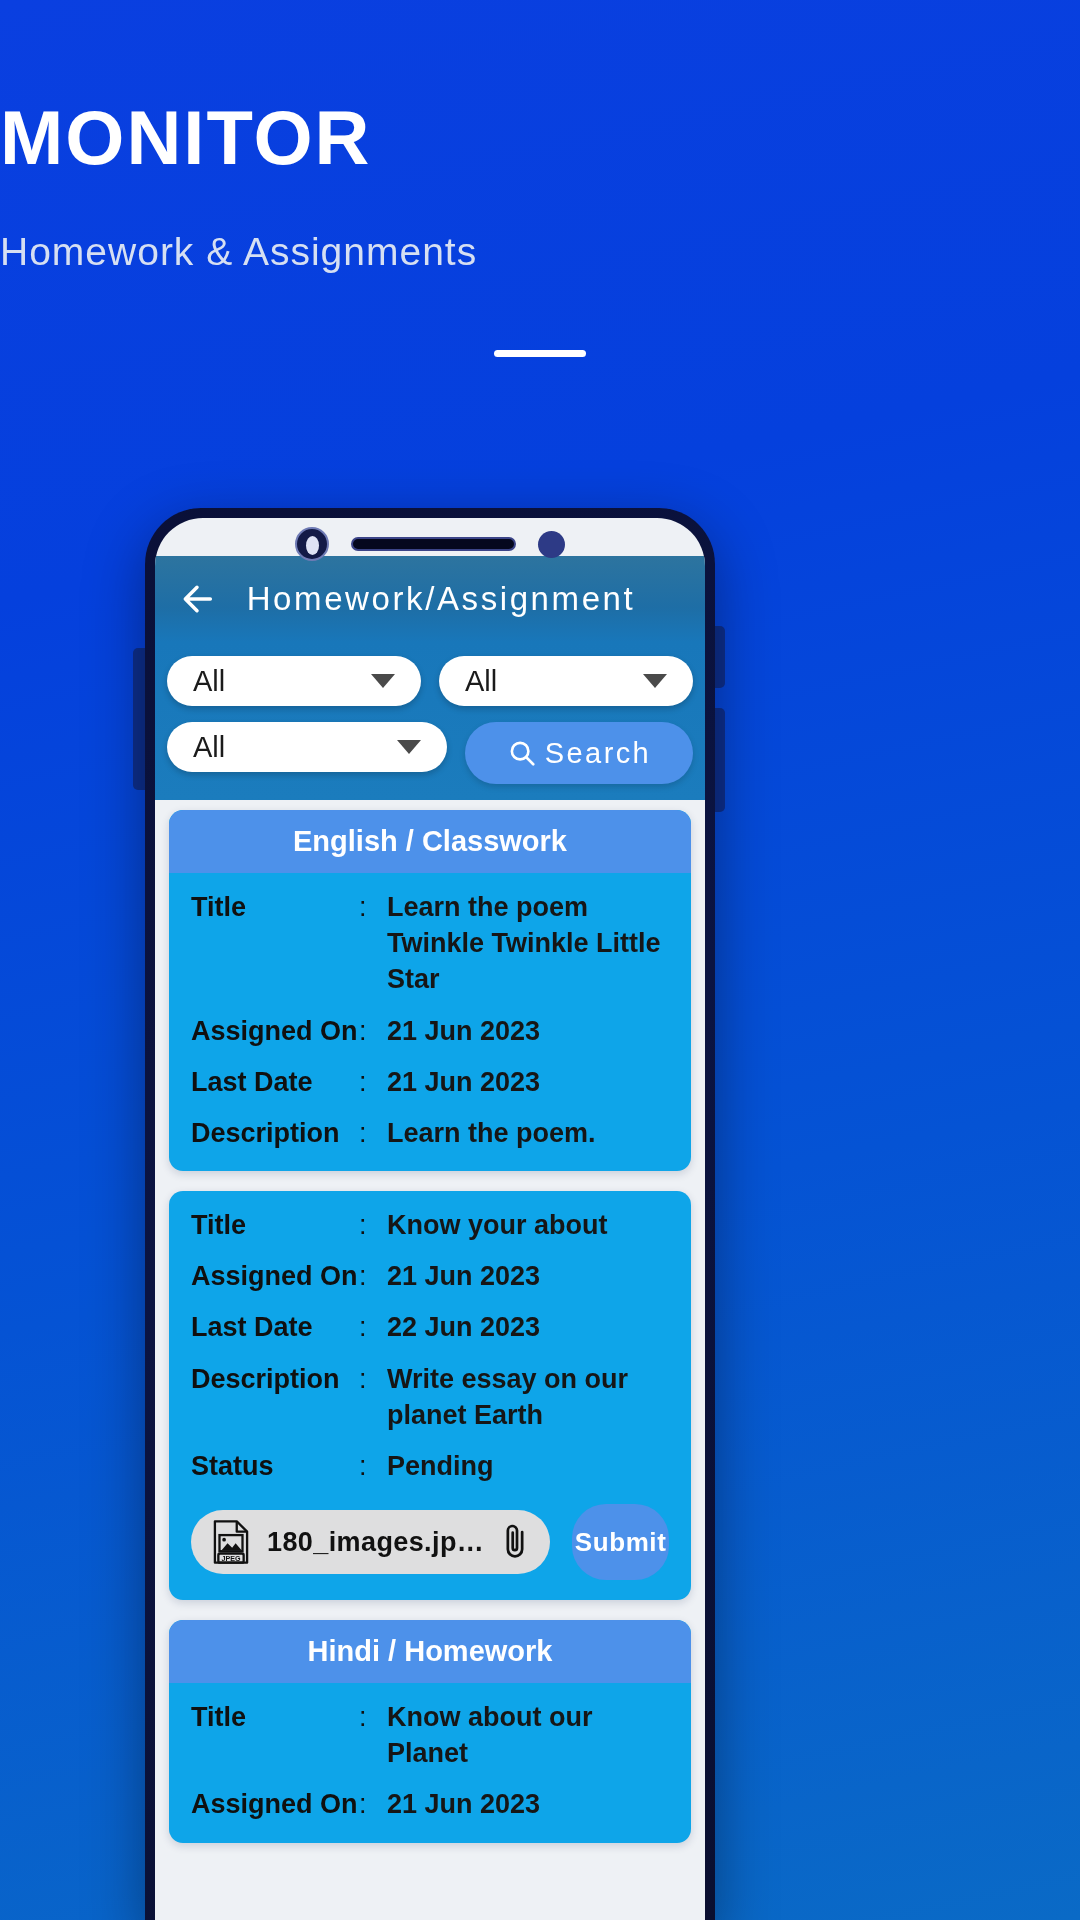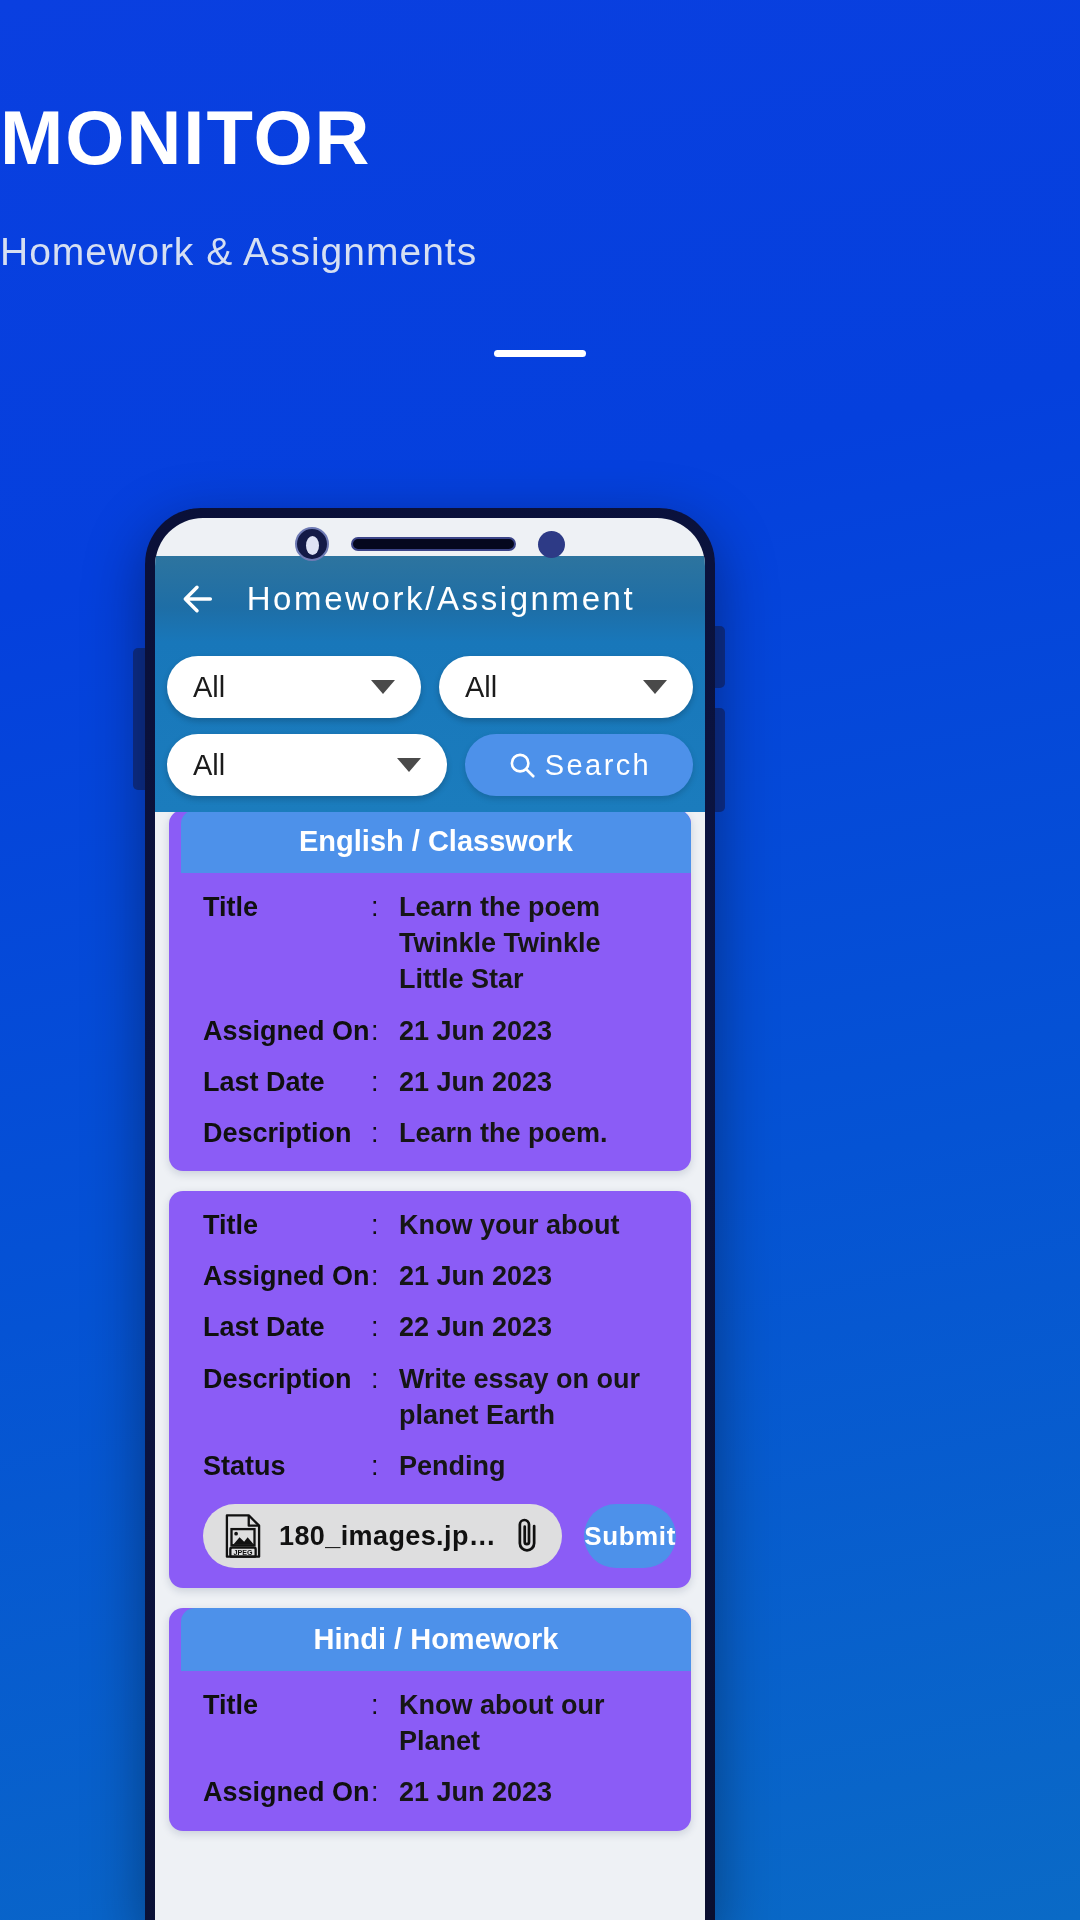--- a/index.html
+++ b/index.html
@@ -92,21 +92,21 @@
 
   
   .filters {
     position:absolute; top:124px; left:0; right:0; padding:14px 12px 16px;
     background:linear-gradient(180deg,#1877ba 0%,#1b7cbd 100%);
     z-index:3;
   }
   .filter-row { display:flex; gap:18px; margin-bottom:16px; }
   .filter-row:last-child { margin-bottom:0; }
   .pill {
-    flex:1; height:62px; background:#fff; border-radius:34px;
+    flex:1; height:50px; background:#fff; border-radius:34px;
     display:flex; align-items:center; padding:0 26px;
     box-shadow:0 3px 6px rgba(0,0,0,.2);
   }
   .pill-label { flex:1; font-size:29px; color:#1b1b1b; }
   .caret {
     width:0; height:0; border-left:12px solid transparent;
     border-right:12px solid transparent; border-top:14px solid #4a4a4a;
   }
   .search-btn {
     flex:1; height:62px; border-radius:34px;
@@ -117,22 +117,22 @@
   .search-btn span {
     color:#fff; font-size:29px; letter-spacing:2.4px; font-weight:500;
   }
 
   
   .cards {
     position:absolute; top:282px; left:0; right:0; bottom:0;
     background:#eef1f5; padding:10px 14px 0; overflow:hidden;
   }
   .card {
-    background:#8b5cf6; border-radius:14px; margin-bottom:20px;
-    box-shadow:0 3px 9px rgba(20,40,80,.16); overflow:hidden;padding-left:12px;
+    background:#0ea5e9; border-radius:14px; margin-bottom:20px;
+    box-shadow:0 3px 9px rgba(20,40,80,.16); overflow:hidden;
   }
   .card-head {
     background:#4d91ea; color:#fff; text-align:center;
     font-size:29px; font-weight:bold; padding:15px 10px;
     border-radius:14px 14px 0 0;
   }
   .card-body { padding:16px 22px 20px; }
   .row { display:flex; margin-bottom:15px; font-size:27px; line-height:1.34; }
   .row:last-child { margin-bottom:0; }
   .row-k { width:168px; flex:none; font-weight:bold; color:#101010; }
@@ -143,21 +143,21 @@
     display:flex; align-items:center; gap:22px; margin-top:20px;
   }
   .file-chip {
     flex:1; height:64px; background:#dededf; border-radius:34px;
     display:flex; align-items:center; padding:0 20px; gap:16px;
   }
   .file-name {
     flex:1; font-size:27px; font-weight:bold; color:#111; letter-spacing:.4px;
   }
   .submit-btn {
-    width:172px; height:64px; border-radius:34px; background:#4d91ea;
+    width:172px; height:76px; border-radius:34px; background:#4d91ea;
     color:#fff; font-size:26px; font-weight:bold;
     display:flex; align-items:center; justify-content:center;
     letter-spacing:.6px;
   }
 </style>
 </head>
 <body>
 
 <div class="hero">
   <div class="hero-title">MONITOR</div>

